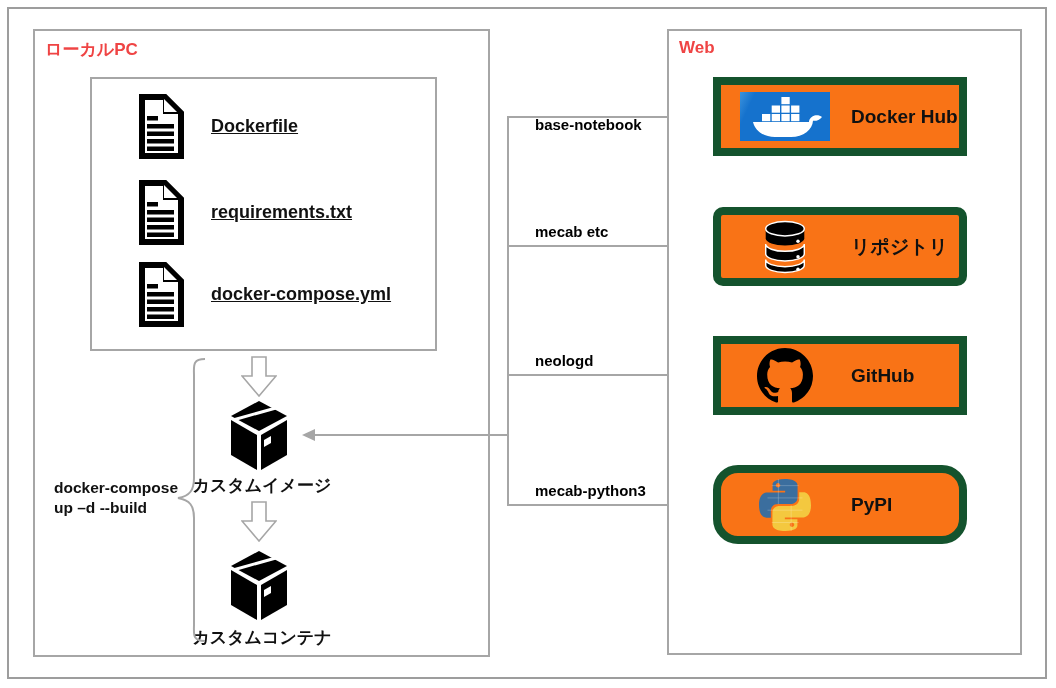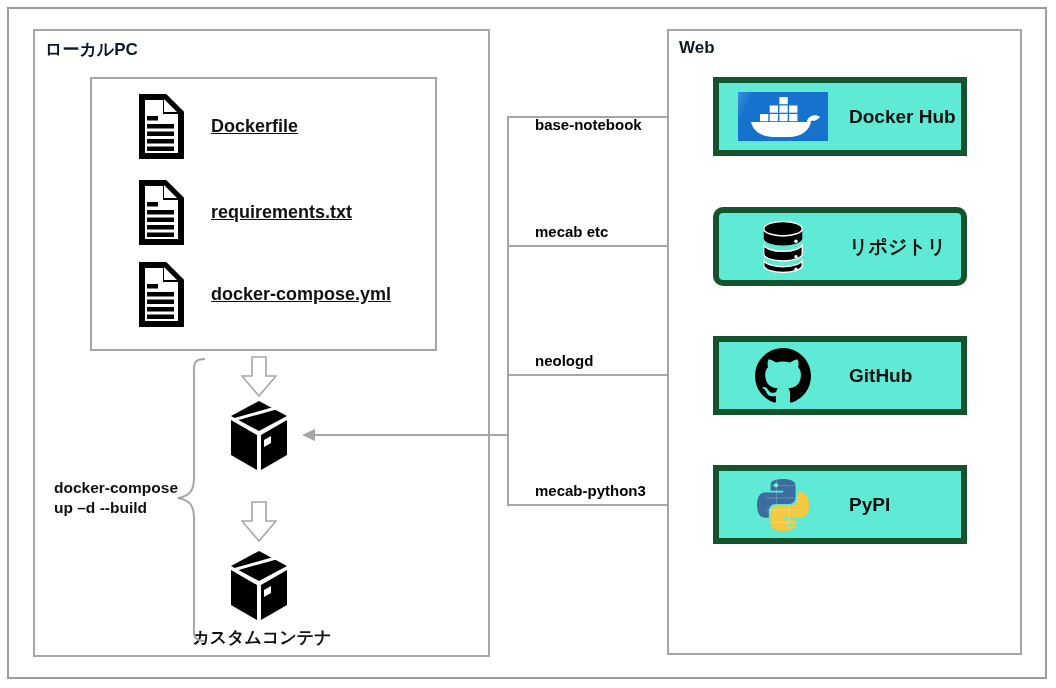--- a/index.html
+++ b/index.html
@@ -2,23 +2,23 @@
 <html><head>
 <meta charset="utf-8">
 <style>
   html,body{margin:0;padding:0;background:#fff;}
   #canvas{
     position:relative;width:1056px;height:688px;background:#fff;overflow:hidden;
     font-family:"Liberation Sans","DejaVu Sans",sans-serif;color:#111;
   }
   .frame{position:absolute;border:2px solid #9d9d9d;box-sizing:border-box;}
   .gbox{position:absolute;border:2px solid #a6a6a6;box-sizing:border-box;background:#fff;}
-  .ibox{position:absolute;border:6px solid #14532d;box-sizing:border-box;background:#5eead4;
+  .ibox{position:absolute;border:8px solid #14532d;box-sizing:border-box;background:#f97316;
         display:flex;align-items:center;}
-  .gtitle{position:absolute;font-size:17px;font-weight:bold;color:#0f172a;}
+  .gtitle{position:absolute;font-size:17px;font-weight:bold;color:#ef4444;}
   .line{position:absolute;background:#a6a6a6;}
   .linklabel{position:absolute;font-size:15px;font-weight:bold;color:#000;white-space:nowrap;}
   .file-row{position:absolute;display:flex;align-items:center;}
   .file-label{font-size:18px;font-weight:bold;margin-left:26px;white-space:nowrap;text-decoration:underline;}
   .pkg-label{position:absolute;width:170px;text-align:center;font-size:17px;font-weight:bold;white-space:nowrap;}
   .cmd{position:absolute;font-size:15.5px;font-weight:bold;line-height:20px;white-space:nowrap;}
   .svc-iconslot{width:90px;display:flex;justify-content:center;align-items:center;margin-left:19px;flex:0 0 90px;}
   .svc-label{font-size:19px;font-weight:bold;margin-left:21px;white-space:nowrap;}
   .dockerlogo{width:90px;height:49px;background:linear-gradient(115deg,#3c93dd 0%,#1572cd 14%);
               display:flex;align-items:center;justify-content:center;}
@@ -83,20 +83,21 @@
     <polygon points="11,1 25,1 25,20 35,20 18,40 1,20 11,20" fill="#fff" stroke="#a6a6a6" stroke-width="1.6"></polygon>
   </svg>
 
   <svg style="position:absolute;left:226px;top:398px;" width="67" height="74" viewBox="0 0 67 74">
     <polygon points="33,3 61,18 33,33 5,18" fill="#000"></polygon>
     <line x1="7" y1="22" x2="57" y2="8" stroke="#fff" stroke-width="3"></line>
     <polygon points="5,22 31,37 31,72 5,57" fill="#000"></polygon>
     <polygon points="35,37 61,22 61,57 35,72" fill="#000"></polygon>
     <polygon points="38,42 45,38 45,45 38,49" fill="#fff"></polygon>
   </svg>
+  <div class="pkg-label" style="left:177px;top:474px;">カスタムイメージ</div>
 
   <svg style="position:absolute;left:241px;top:501px;" width="36" height="41" viewBox="0 0 36 41">
     <polygon points="11,1 25,1 25,20 35,20 18,40 1,20 11,20" fill="#fff" stroke="#a6a6a6" stroke-width="1.6"></polygon>
   </svg>
 
   <svg style="position:absolute;left:226px;top:548px;" width="67" height="74" viewBox="0 0 67 74">
     <polygon points="33,3 61,18 33,33 5,18" fill="#000"></polygon>
     <line x1="7" y1="22" x2="57" y2="8" stroke="#fff" stroke-width="3"></line>
     <polygon points="5,22 31,37 31,72 5,57" fill="#000"></polygon>
     <polygon points="35,37 61,22 61,57 35,72" fill="#000"></polygon>
@@ -166,21 +167,21 @@
 
   <div class="ibox" style="left:713px;top:336px;width:254px;height:79px;">
     <div class="svc-iconslot">
       <svg width="56" height="56" viewBox="0 0 16 16">
         <path fill="#000" fill-rule="evenodd" d="M8 0C3.58 0 0 3.58 0 8c0 3.54 2.29 6.53 5.47 7.59.4.07.55-.17.55-.38 0-.19-.01-.82-.01-1.49-2.01.37-2.53-.49-2.69-.94-.09-.23-.48-.94-.82-1.13-.28-.15-.68-.52-.01-.53.63-.01 1.08.58 1.23.82.72 1.21 1.87.87 2.33.66.07-.52.28-.87.51-1.07-1.78-.2-3.64-.89-3.64-3.95 0-.87.31-1.59.82-2.15-.08-.2-.36-1.02.08-2.12 0 0 .67-.21 2.2.82.64-.18 1.32-.27 2-.27s1.36.09 2 .27c1.53-1.04 2.2-.82 2.2-.82.44 1.1.16 1.92.08 2.12.51.56.82 1.27.82 2.15 0 3.07-1.87 3.75-3.65 3.95.29.25.54.73.54 1.48 0 1.07-.01 1.93-.01 2.2 0 .21.15.46.55.38A8.01 8.01 0 0 0 16 8c0-4.42-3.58-8-8-8z"></path>
       </svg>
     </div>
     <div class="svc-label">GitHub</div>
   </div>
 
-  <div class="ibox" style="left:713px;top:465px;width:254px;height:79px;">
+  <div class="ibox" style="left:713px;top:465px;width:254px;height:79px;border-radius:25px;">
     <div class="svc-iconslot">
       <svg width="52" height="52" viewBox="0 0 110 110">
         <path fill="#3b6e9e" fill-rule="evenodd" d="M54.9 0C26.9 0 28.7 12.2 28.7 12.2l.03 12.6h26.6v3.8H18.1S0 26.6 0 54.7c0 28.1 15.6 27.1 15.6 27.1h9.3V68.7s-.5-15.6 15.4-15.6h26.4s14.9.2 14.9-14.4V14.4S83.9 0 54.9 0zM40.2 8.5c2.6 0 4.8 2.1 4.8 4.8 0 2.6-2.1 4.8-4.8 4.8-2.6 0-4.8-2.1-4.8-4.8 0-2.6 2.1-4.8 4.8-4.8z"></path>
         <path fill="#f4c83f" fill-rule="evenodd" d="M55.1 110c28 0 26.2-12.2 26.2-12.2l-.03-12.6H54.7v-3.8h37.2S110 83.4 110 55.3c0-28.1-15.6-27.1-15.6-27.1h-9.3v13.1s.5 15.6-15.4 15.6H43.3s-14.9-.2-14.9 14.4v24.3S26.1 110 55.1 110zM69.8 101.5c-2.6 0-4.8-2.1-4.8-4.8 0-2.6 2.1-4.8 4.8-4.8 2.6 0 4.8 2.1 4.8 4.8 0 2.6-2.1 4.8-4.8 4.8z"></path>
         <g stroke="#ffffff" stroke-width="1" opacity="0.45">
           <line x1="27" y1="14" x2="84" y2="14"></line>
             <line x1="18" y1="40" x2="92" y2="40"></line>
           <line x1="18" y1="66" x2="92" y2="66"></line>
             <line x1="27" y1="92" x2="84" y2="92"></line>
           <line x1="41" y1="0" x2="41" y2="53"></line>

